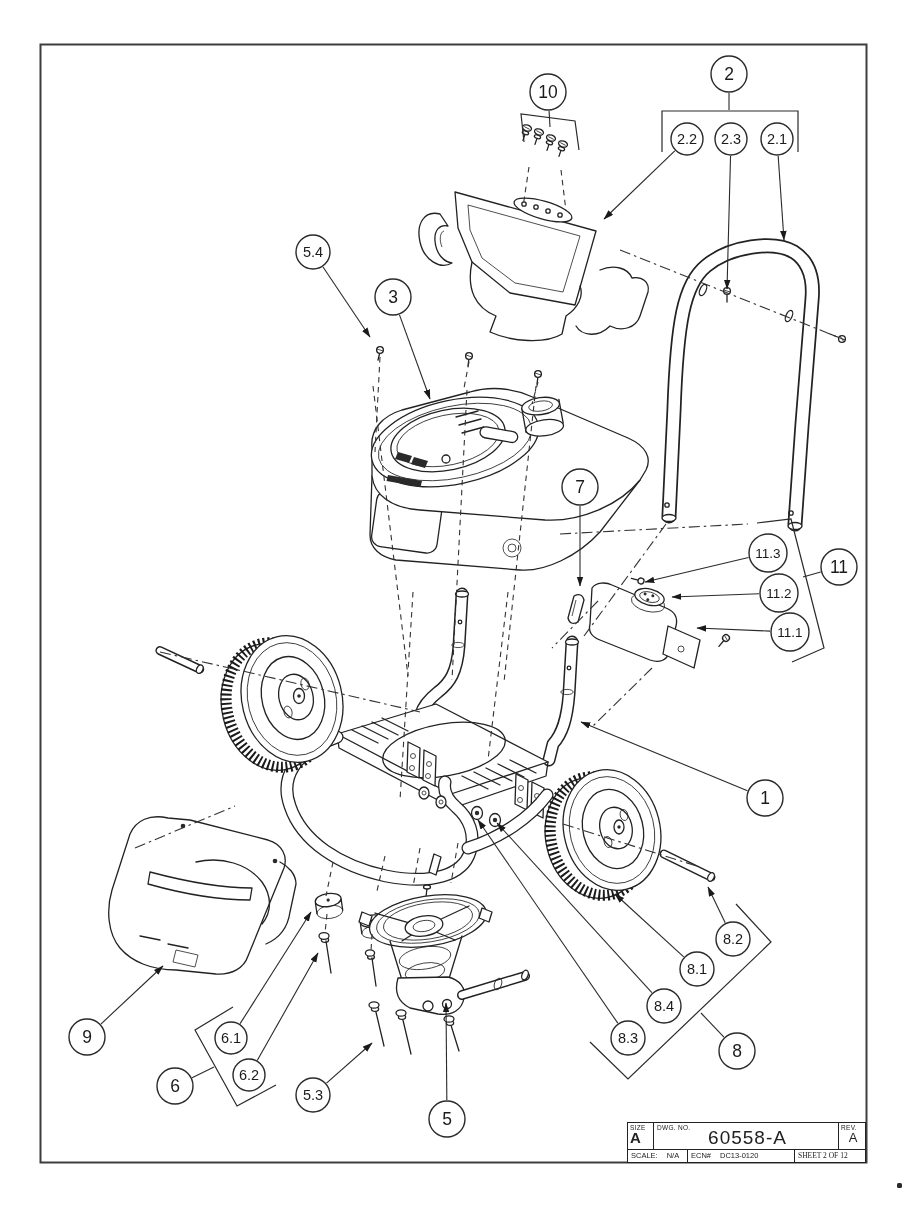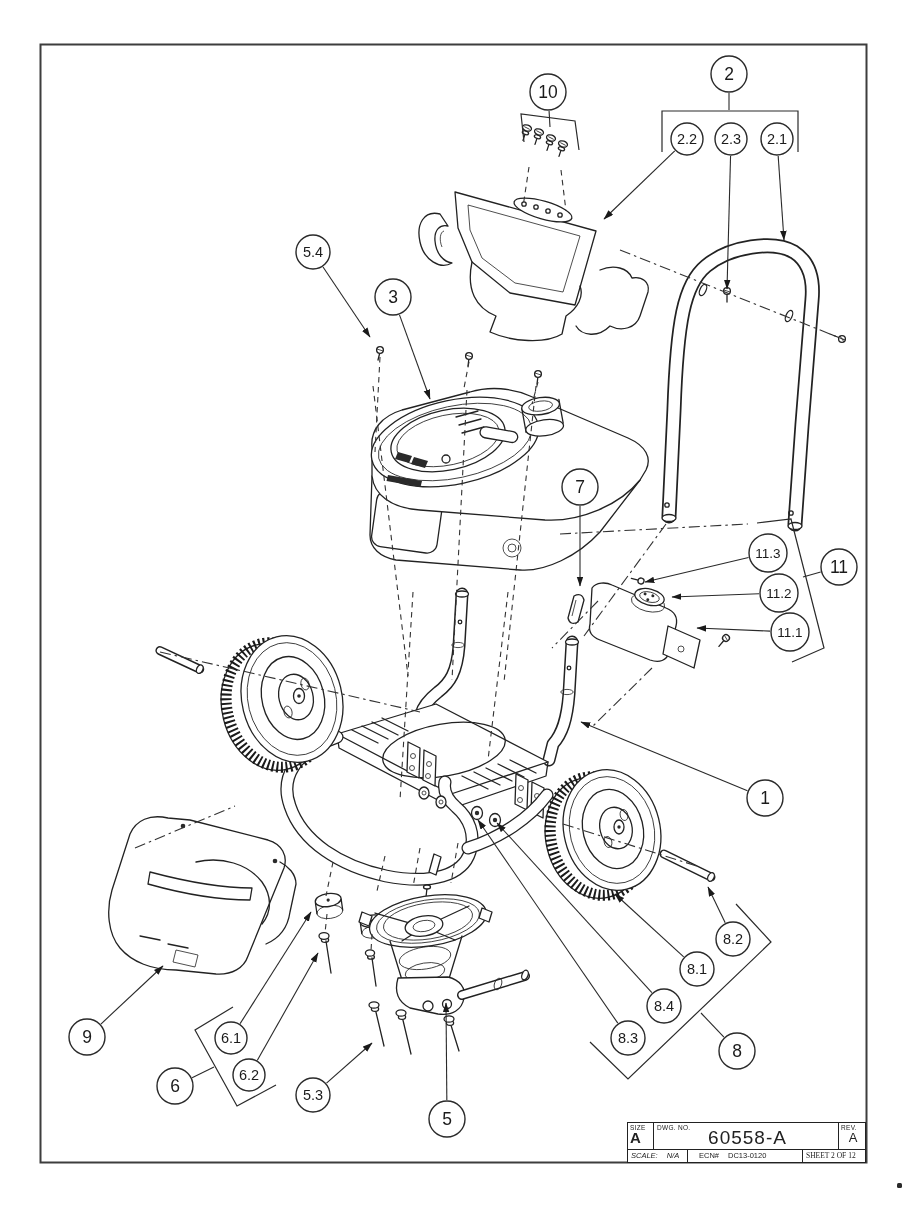--- a/index.html
+++ b/index.html
@@ -29,22 +29,22 @@
   .tb-row1{display:flex;height:27px;border-bottom:1.2px solid #222;box-sizing:border-box;}
   .tb-row2{display:flex;height:12px;font-size:7.5px;line-height:11px;white-space:nowrap;}
   .tb-cell{box-sizing:border-box;overflow:hidden;}
   .tb-size{width:26px;border-right:1.2px solid #222;padding:1px 0 0 2px;}
   .tb-dwg{flex:1;border-right:1.2px solid #222;padding:1px 0 0 3px;position:relative;}
   .tb-rev{width:26px;padding:1px 0 0 2px;text-align:center;}
   .tb-lbl{display:block;font-size:6.5px;letter-spacing:.3px;color:#222;text-align:left;}
   .tb-size-val{display:block;font-size:15px;font-weight:bold;line-height:14px;}
   .tb-dwg-val{display:block;text-align:center;font-size:19px;letter-spacing:1px;line-height:16px;margin-top:-1px;}
   .tb-rev-val{display:block;font-size:13px;line-height:14px;}
-  .tb-scale{width:60px;border-right:1.2px solid #222;padding-left:3px;font-style:italic;}
-  .tb-ecn{width:107px;border-right:1.2px solid #222;padding-left:3px;margin-left:8px;}
+  .tb-scale{width:60px;border-right:1.2px solid #222;padding-left:3px;}
+  .tb-ecn{width:107px;border-right:1.2px solid #222;padding-left:3px;}
   .tb-sheet{flex:1;padding-left:3px;font-family:Liberation Serif, serif;}
   .tb-gap{display:inline-block;width:9px;}
   .stray-dot{position:absolute;left:897px;top:1183px;width:5px;height:5px;background:#2a2a2a;border-radius:1.5px;}
 </style>
 </head>
 <body>
 
 <div class="page">
 
 <svg width="906" height="1208" viewBox="0 0 906 1208">

